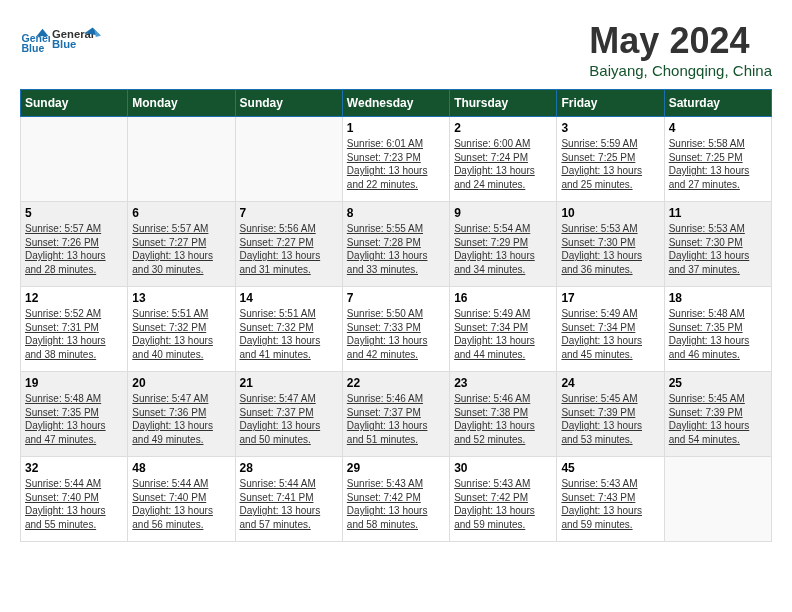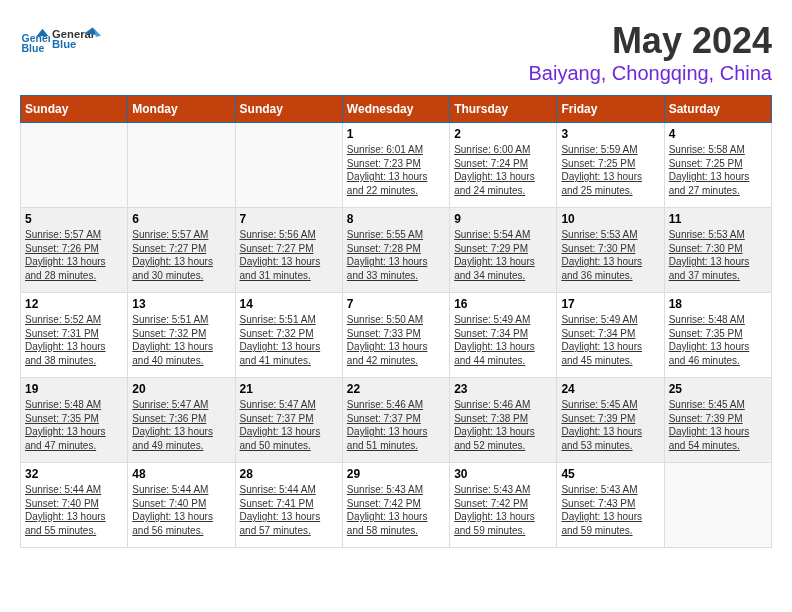--- a/index.html
+++ b/index.html
@@ -19,38 +19,37 @@
     .logo {
       display: flex;
       align-items: center;
     }
     .logo-icon {
       width: 30px;
       height: 30px;
       margin-right: 2px;
     }
     .title-block {
-      text-align: right;
     }
     .main-title {
       font-size: 36px;
       font-weight: bold;
       color: #333;
     }
     .subtitle {
-      font-size: 20px;
-      color: #6d28d9;
+      font-size: 15px;
+      color: #14532d;
     }
     table {
       width: 100%;
       border-collapse: collapse;
       font-size: 11px;
     }
     thead tr {
-      background-color: #c2410c;
+      background-color: #14532d;
       color: #fff;
     }
     thead th {
       padding: 6px 4px;
       text-align: left;
       font-size: 12px;
       font-weight: bold;
       border: 1px solid #1a6faf;
     }
     tbody tr {

